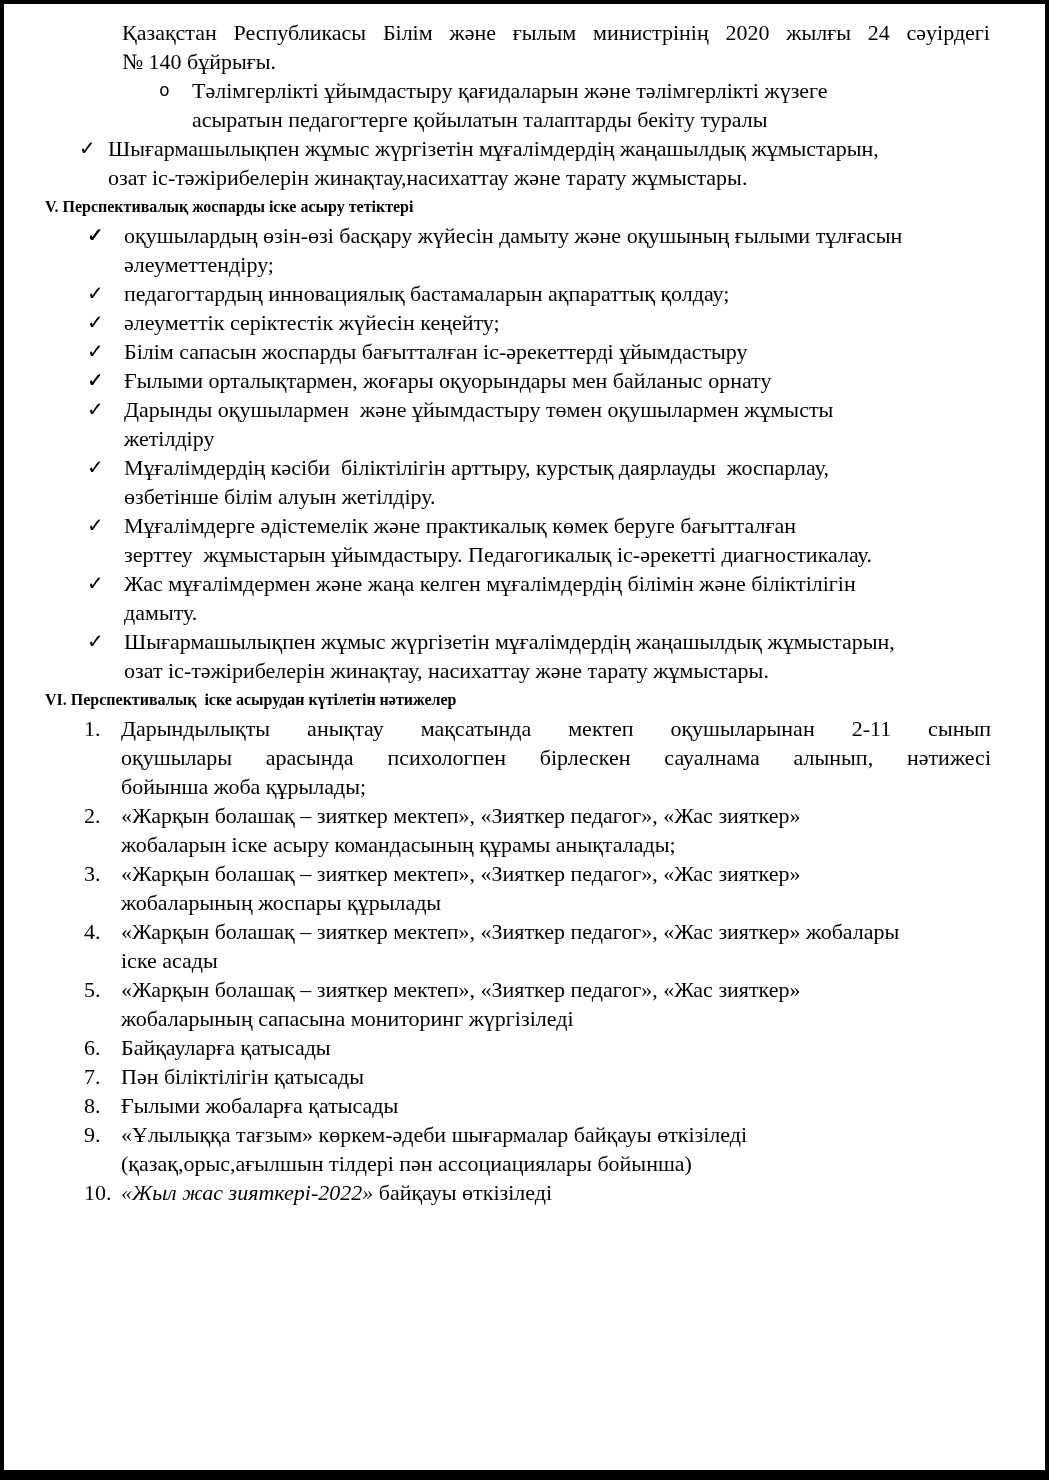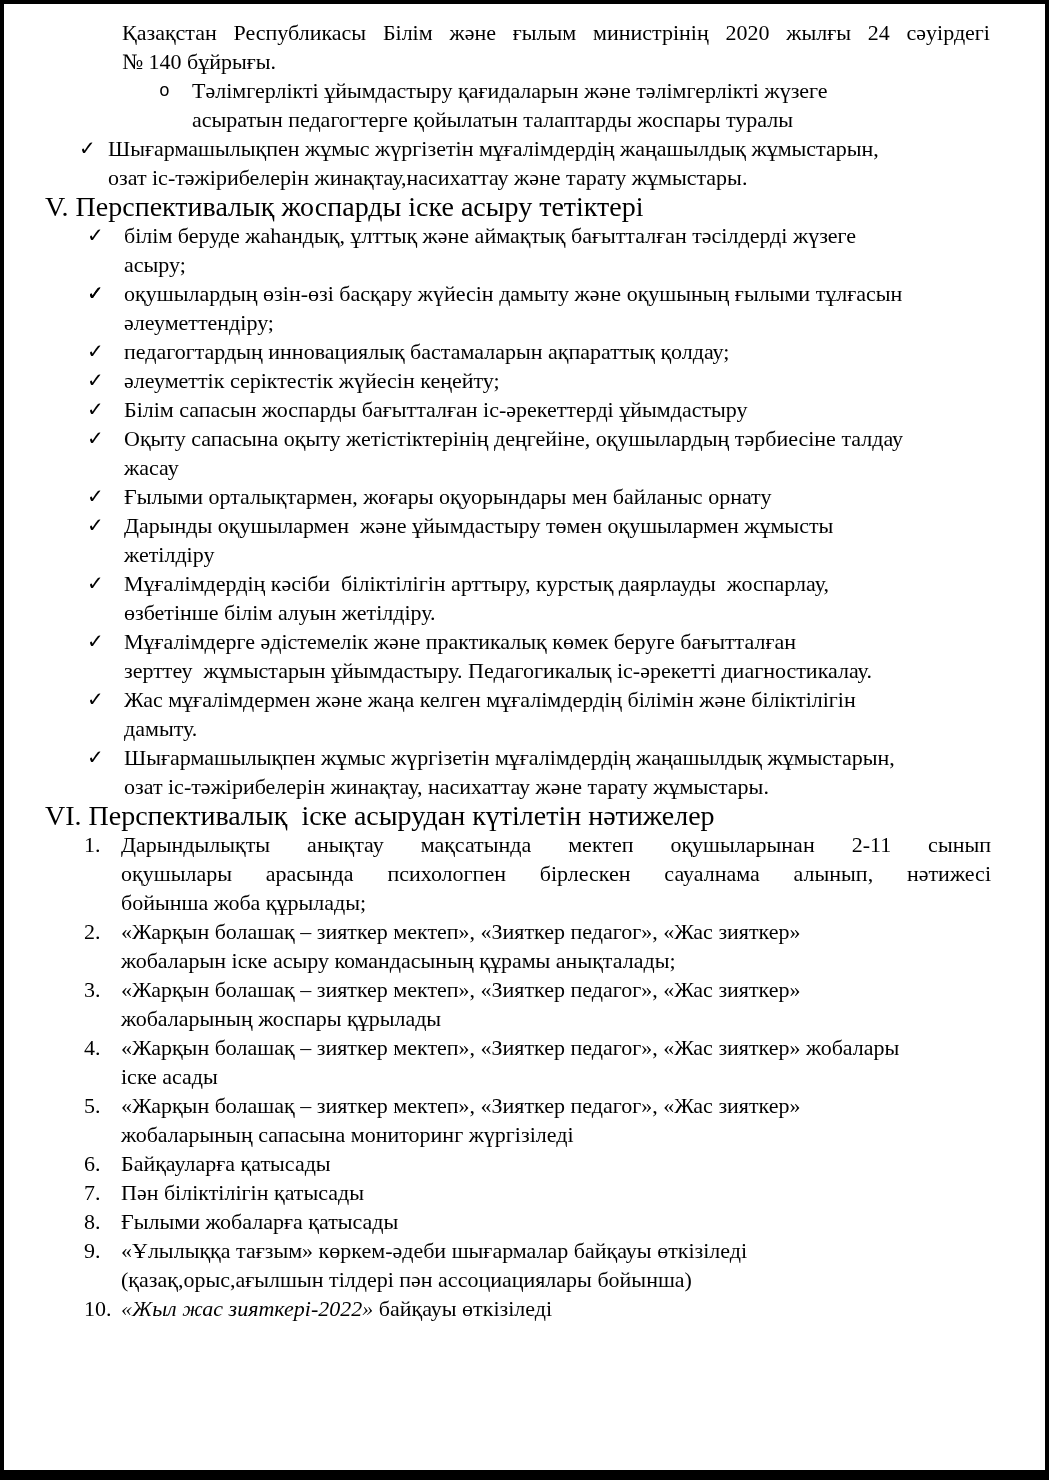--- a/index.html
+++ b/index.html
@@ -38,21 +38,21 @@
     position: absolute; top: 0;
     font-family: "DejaVu Sans", sans-serif; font-size: 20px;
   }
   .check-item.lvl1 { padding-left: 104px; }
   .check-item.lvl1 .marker { left: 75px; }
   .check-item.lvl2 { padding-left: 120px; }
   .check-item.lvl2 .marker { left: 83px; }
 
   
   .heading {
-    margin: 0 0 0 41px; font-size: 28px; font-weight: normal;
+    margin: 0 0 0 41px; font-size: 16px; font-weight: bold;
     line-height: 29px; white-space: pre-wrap;
   }
 
   
   .num-item { position: relative; padding-left: 117px; margin-right: 10px; }
   .num-item .num { position: absolute; left: 80px; top: 0; }
   .vi-lines { width: 870px; }
   .it { font-style: italic; }
 </style>
 </head>
@@ -62,35 +62,33 @@
   <div class="page">
 
     <div class="intro-para">
       <div class="jline">Қазақстан Республикасы Білім және ғылым министрінің 2020 жылғы 24 сәуірдегі</div>
       <div>№ 140 бұйрығы.</div>
     </div>
 
     <div class="o-item">
       <span class="marker">o</span>
       <div class="pre">Тәлімгерлікті ұйымдастыру қағидаларын және тәлімгерлікті жүзеге
-асыратын педагогтерге қойылатын талаптарды жоспары туралы</div>
+асыратын педагогтерге қойылатын талаптарды бекіту туралы</div>
     </div>
 
     <div class="check-item lvl1">
       <span class="marker">✓</span>
       <div class="pre">Шығармашылықпен жұмыс жүргізетін мұғалімдердің жаңашылдық жұмыстарын,
 озат іс-тәжірибелерін жинақтау,насихаттау және тарату жұмыстары.</div>
     </div>
 
     <div class="heading">V. Перспективалық жоспарды іске асыру тетіктері</div>
 
     <div class="check-item lvl2">
         <span class="marker">✓</span>
-        <div class="pre">білім беруде жаһандық, ұлттық және аймақтық бағытталған тәсілдерді жүзеге
-асыру;</div>
       </div>
     <div class="check-item lvl2">
         <span class="marker">✓</span>
       </div>
     <div class="check-item lvl2">
         <span class="marker">✓</span>
         <div class="pre">оқушылардың өзін-өзі басқару жүйесін дамыту және оқушының ғылыми тұлғасын
 әлеуметтендіру;</div>
       </div>
     <div class="check-item lvl2">
@@ -100,22 +98,20 @@
     <div class="check-item lvl2">
         <span class="marker">✓</span>
         <div class="pre">әлеуметтік серіктестік жүйесін кеңейту;</div>
       </div>
     <div class="check-item lvl2">
         <span class="marker">✓</span>
         <div class="pre">Білім сапасын жоспарды бағытталған іс-әрекеттерді ұйымдастыру</div>
       </div>
     <div class="check-item lvl2">
         <span class="marker">✓</span>
-        <div class="pre">Оқыту сапасына оқыту жетістіктерінің деңгейіне, оқушылардың тәрбиесіне талдау
-жасау</div>
       </div>
     <div class="check-item lvl2">
         <span class="marker">✓</span>
         <div class="pre">Ғылыми орталықтармен, жоғары оқуорындары мен байланыс орнату</div>
       </div>
     <div class="check-item lvl2">
         <span class="marker">✓</span>
         <div class="pre">Дарынды оқушылармен  және ұйымдастыру төмен оқушылармен жұмысты
 жетілдіру</div>
       </div>

